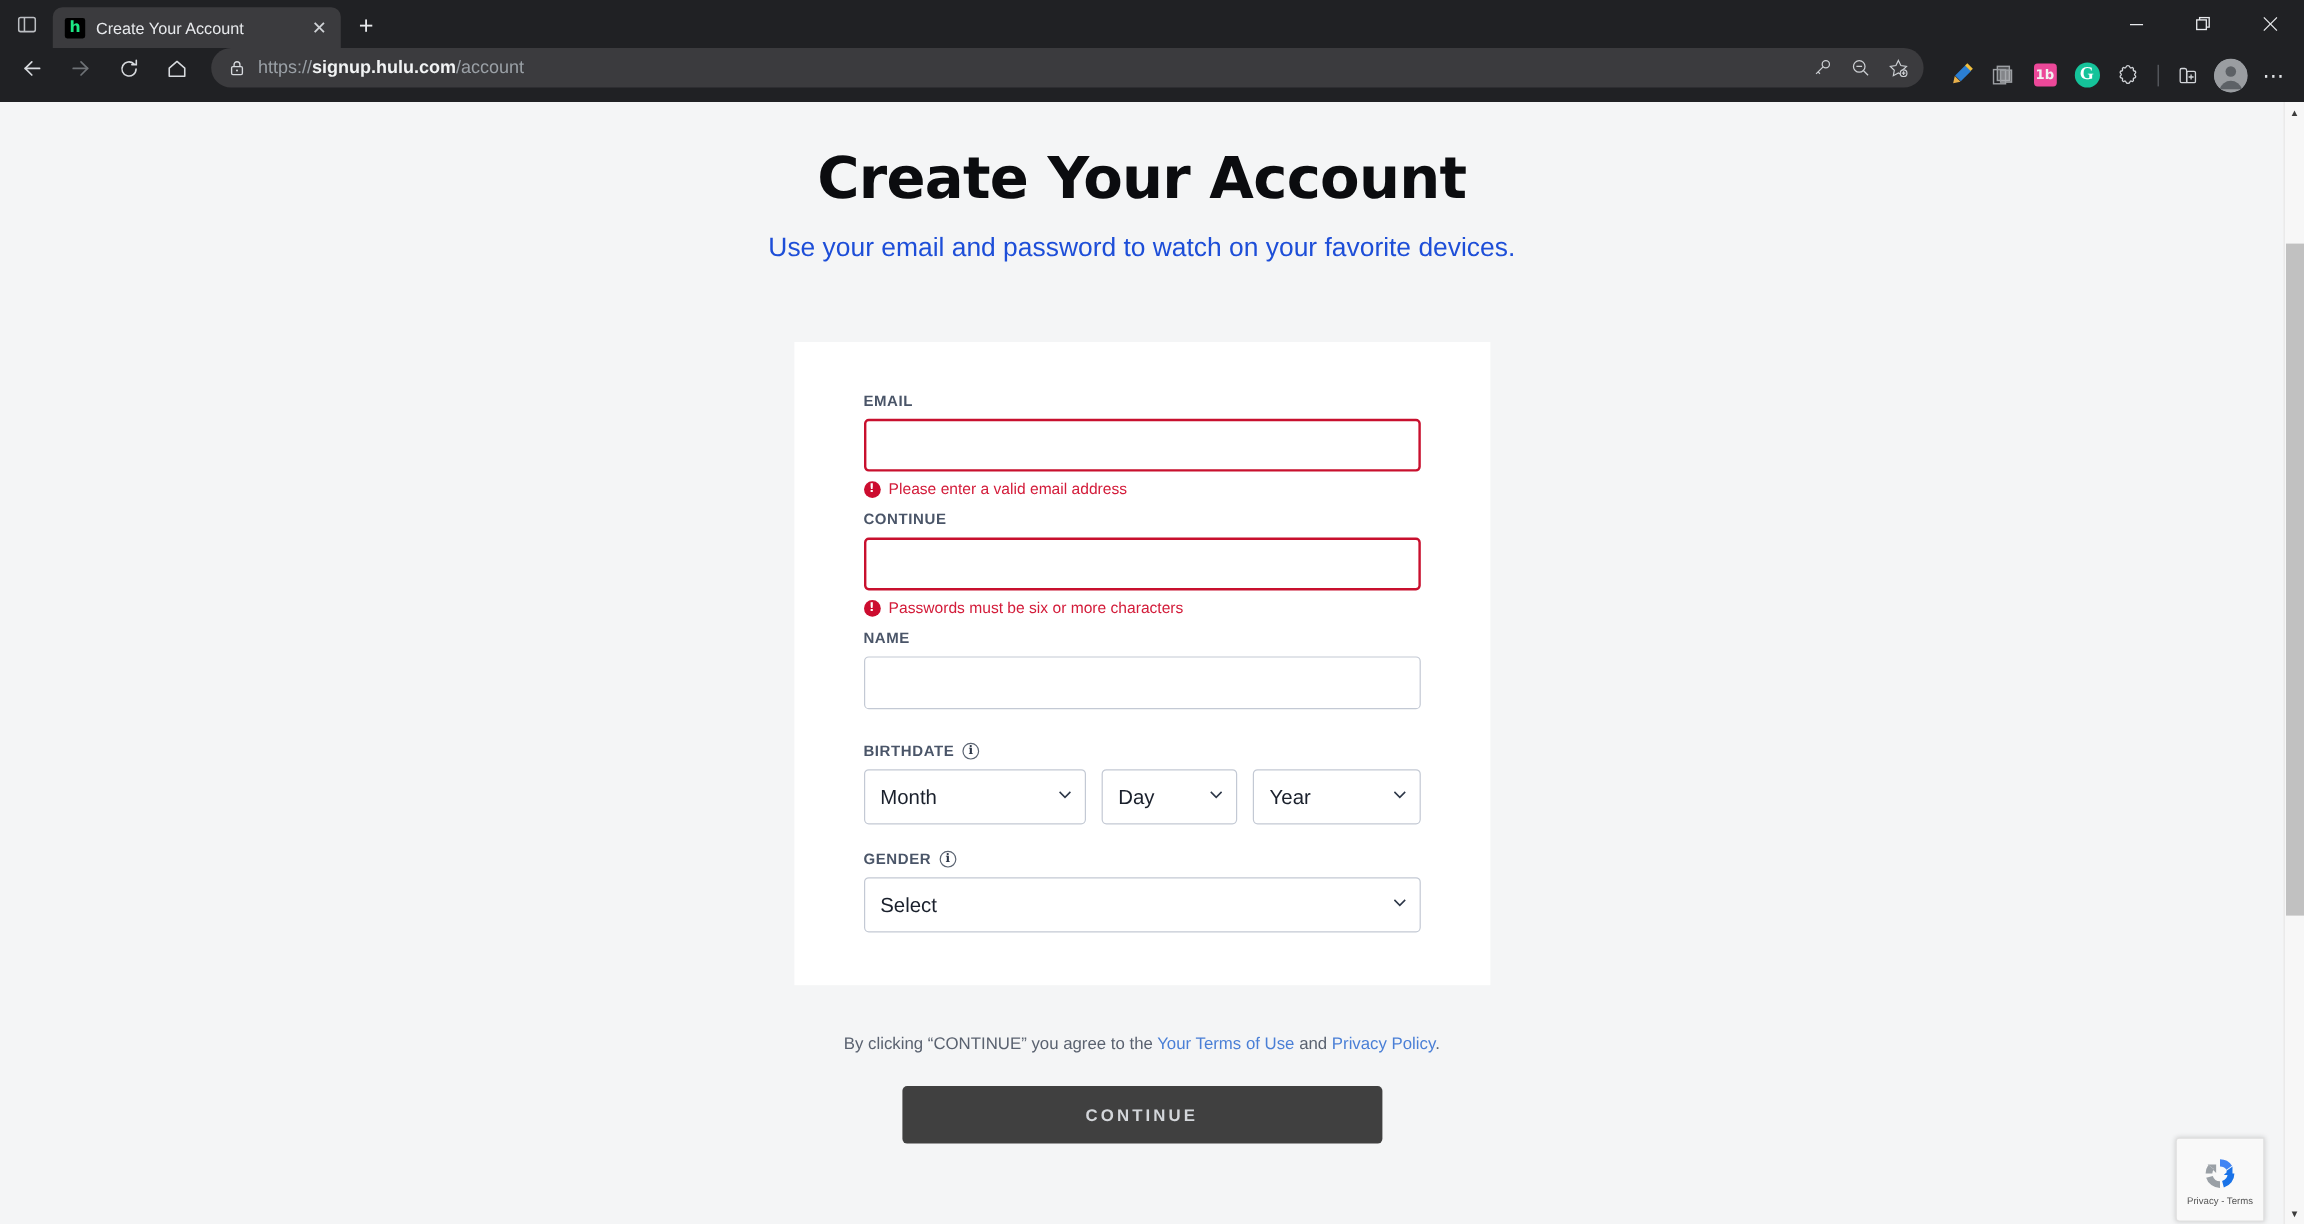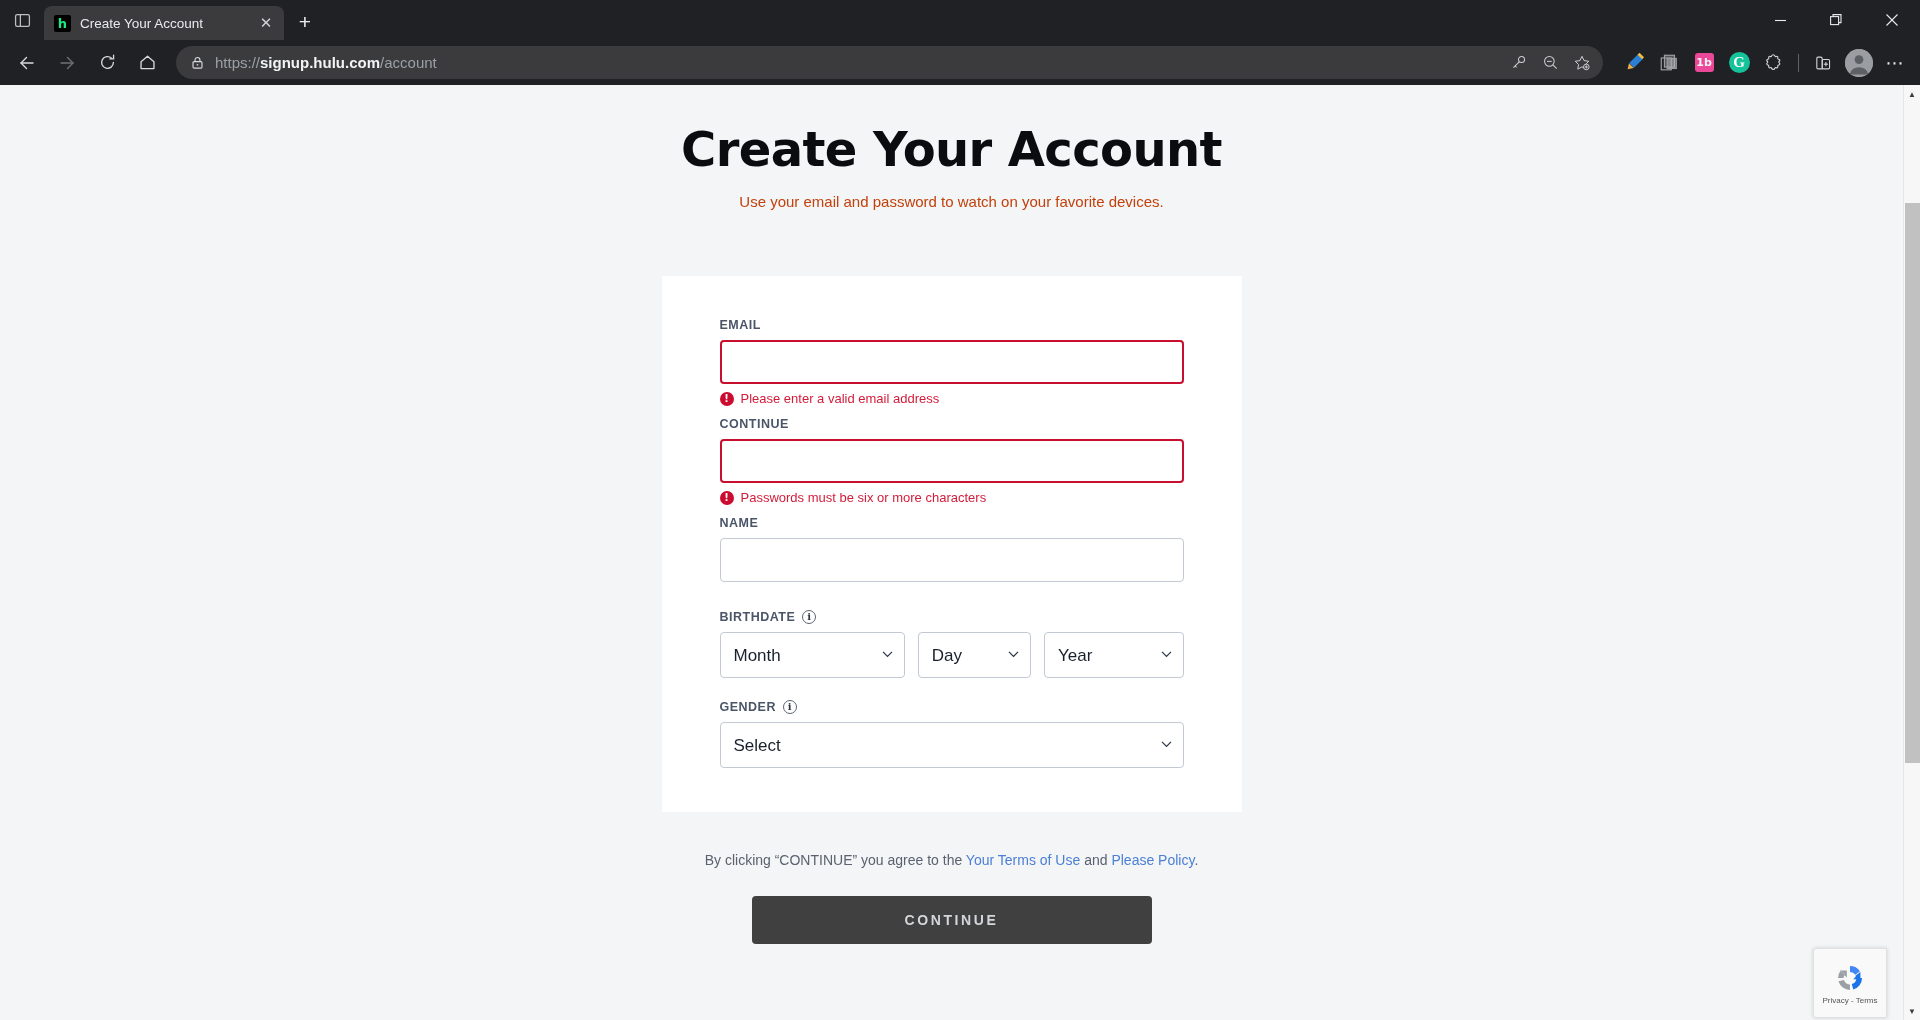--- a/index.html
+++ b/index.html
@@ -48,21 +48,21 @@
   }
   .wincontrols {
     position: absolute; right: 0; top: 0; height: 40px; display: flex;
   }
   .wincontrol {
     width: 56px; height: 40px; display: flex; align-items: center; justify-content: center;
     color: #e8eaed;
   }
 
   .toolbar {
-    height: 45px; background: #202124; display: flex; align-items: center;
+    height: 45px; background: #202124; display: flex; 
     padding: 0 8px; gap: 2px; flex: 0 0 45px;
   }
   .tb-btn {
     width: 38px; height: 34px; border-radius: 6px; display: flex;
     align-items: center; justify-content: center; color: #d7dade;
   }
   .tb-btn.fwd { color: #6e7276; }
 
   .omnibox {
     flex: 1; height: 33px; background: #3b3b3e; border-radius: 17px;
@@ -125,21 +125,21 @@
     background: #c1c1c1; border-radius: 0;
   }
 
   
   .content { padding-top: 36px; }
   .title {
     text-align: center; font-size: 48px; font-weight: bold; color: #0b0c0f;
     letter-spacing: -.6px; font-family: "DejaVu Sans", sans-serif;
   }
   .subtitle {
-    text-align: center; font-size: 15px; color: #c2410c; margin-top: 16px;
+    text-align: center; font-size: 22px; color: #1d4ed8; margin-top: 16px;
   }
 
   .card {
     width: 580px; margin: 66px auto 0; background: #fff; padding: 42px 58px 44px;
   }
 
   .field { margin-bottom: 0; }
   .flabel {
     font-size: 12.5px; font-weight: bold; color: #4a5568; letter-spacing: .5px;
     display: flex; align-items: center; gap: 7px; margin-bottom: 8px;
@@ -447,21 +447,21 @@
               <span class="chev">
                 <svg width="11" height="8" viewBox="0 0 11 8" fill="none" stroke="currentColor" stroke-width="1.3">
                     <polyline points="1,1.5 5.5,6 10,1.5"></polyline>
                   </svg>
               </span>
             </div>
           </div>
 
         </div>
 
-        <p class="legal"><span>By clicking “CONTINUE” you agree to the </span><a href="#">Your Terms of Use</a><span> and </span><a href="#">Please Policy</a><span>.</span></p>
+        <p class="legal"><span>By clicking “CONTINUE” you agree to the </span><a href="#">Your Terms of Use</a><span> and </span><a href="#">Privacy Policy</a><span>.</span></p>
 
         <div class="continue-wrap">
           <button class="continue" disabled="">CONTINUE</button>
         </div>
 
       </div>
 
       <div class="recaptcha">
         <svg width="32" height="32" viewBox="0 0 40 40">
           <path d="M20 5a15 15 0 0 1 12.5 6.7l-5.8 4.2A8 8 0 0 0 20 12.5z" fill="#4285f4"></path>

